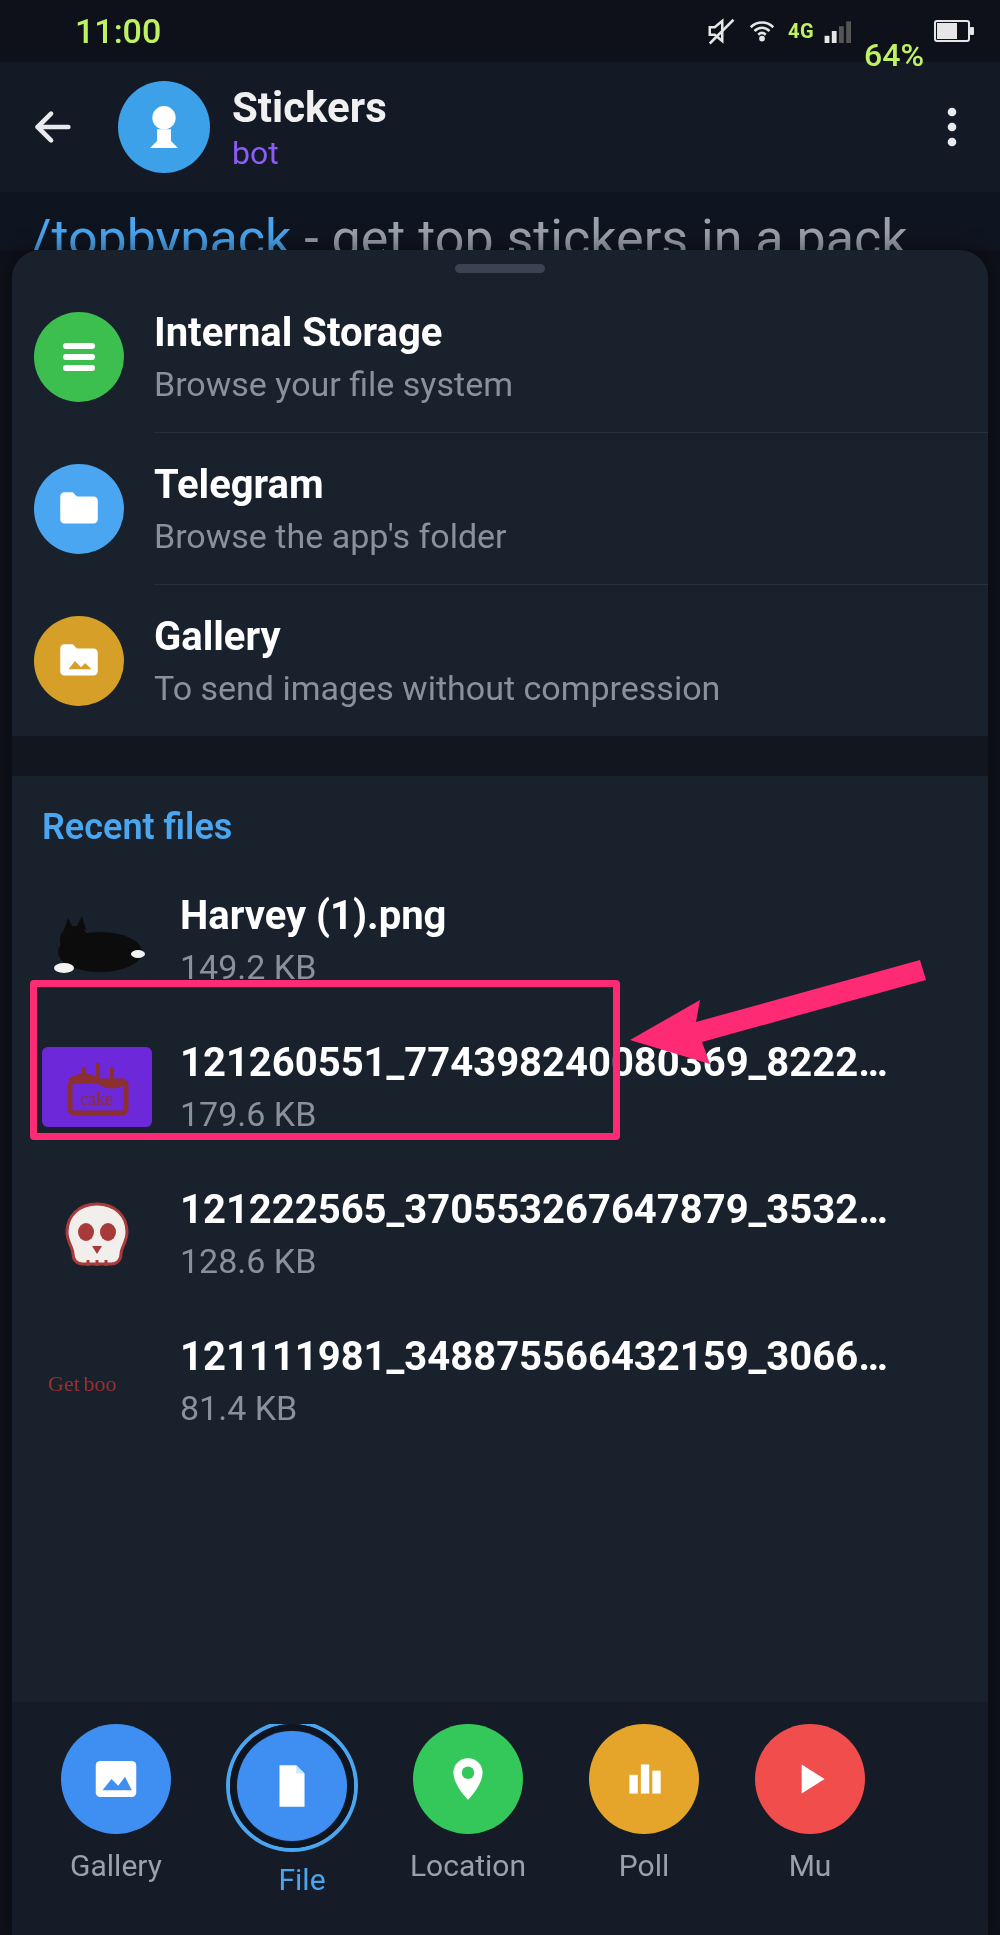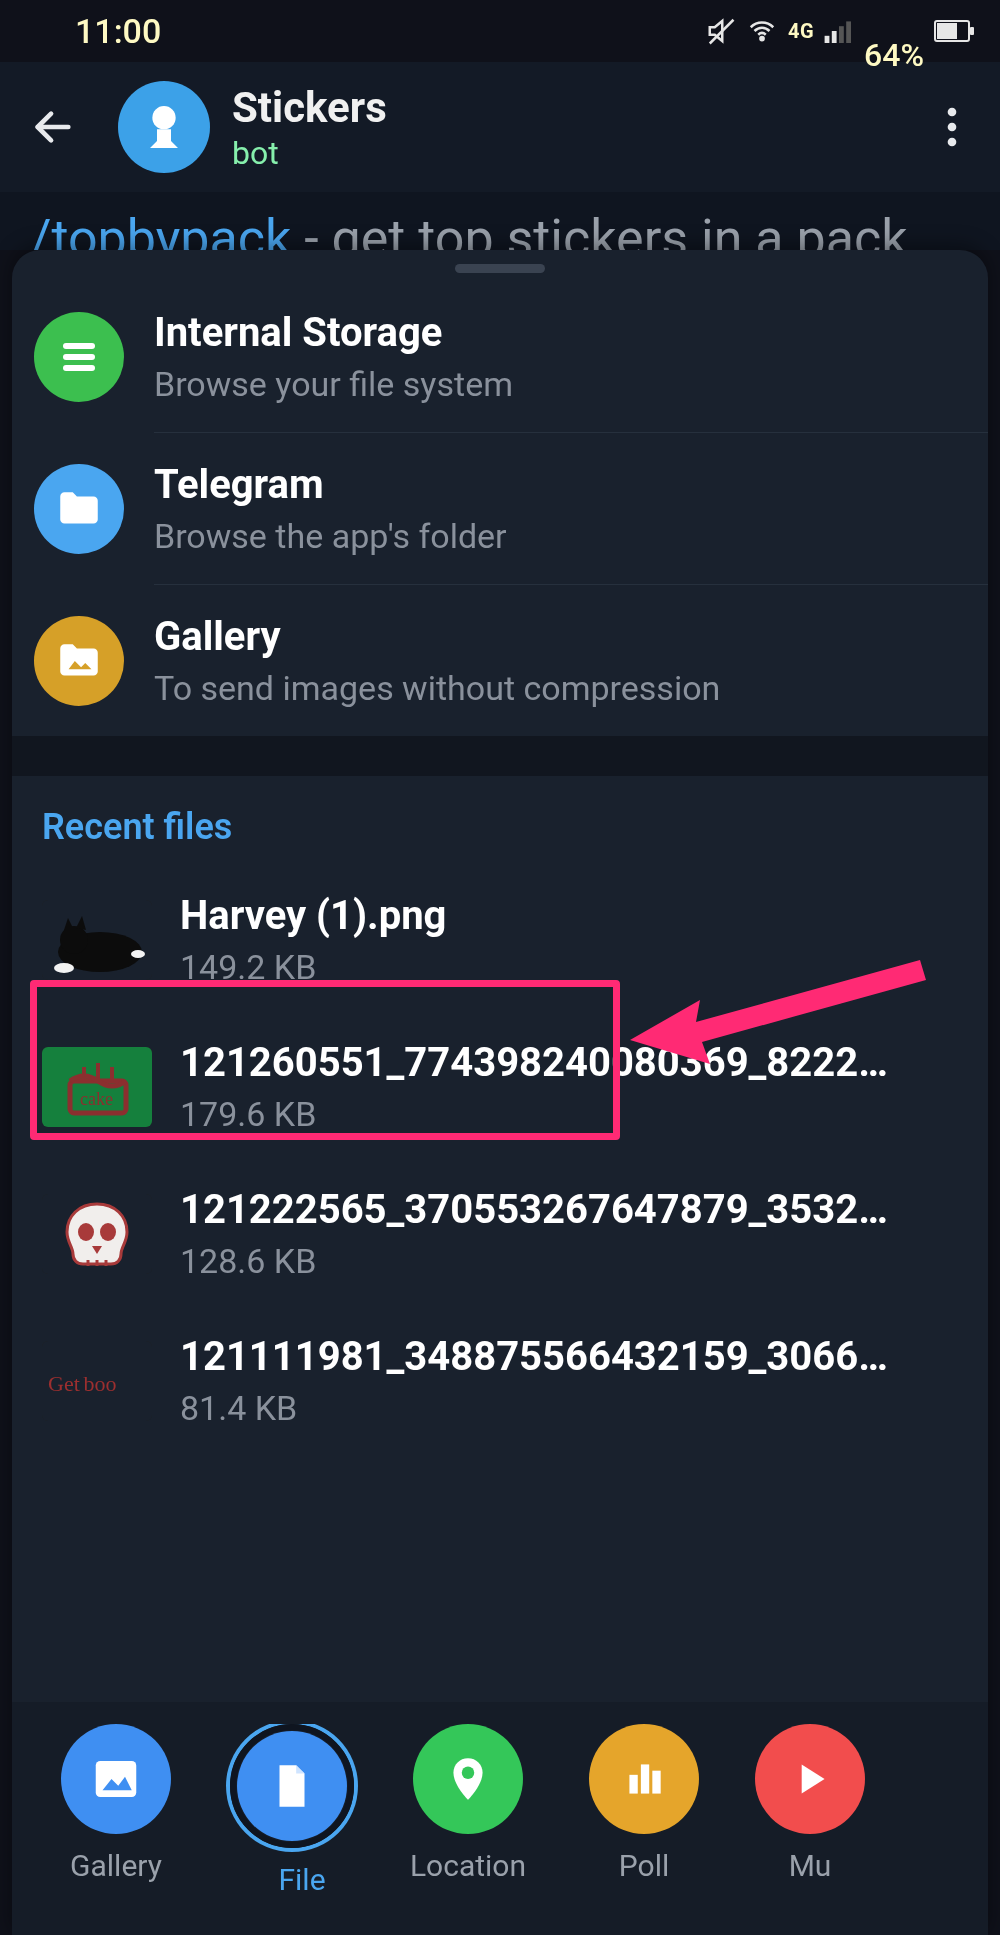--- a/index.html
+++ b/index.html
@@ -19,21 +19,21 @@
 
   
   .status-bar {
     height: 62px;
     display: flex;
     align-items: center;
     justify-content: space-between;
     padding: 0 30px 0 75px;
     font-size: 34px;
     font-weight: 500;
-    color: #fef9c3;
+    color: #bef264;
   }
   .status-right { display:flex; align-items:center; gap:10px; }
   .status-right .ico { display:inline-flex; align-items:center; }
   .battery {
     display:inline-flex; align-items:center; gap:4px;
   }
   .battery-shell {
     width:36px; height:22px; border:2px solid #e6e6e6; border-radius:3px; position:relative;
   }
   .battery-shell::after{ content:""; position:absolute; right:-6px; top:5px; width:4px; height:8px; background:#e6e6e6; border-radius:1px;}
@@ -49,21 +49,21 @@
   }
   .back-btn{
     width:70px; height:100%; display:flex; align-items:center; justify-content:center; color:#e8eaed;
   }
   .avatar{
     width:92px; height:92px; border-radius:50%; background:#3ca1e8;
     display:flex; align-items:center; justify-content:center; margin:0 22px 0 30px;
   }
   .header-titles{ flex:1; display:flex; flex-direction:column; }
   .header-title{ font-size:42px; font-weight:700; color:#f0f0f0; }
-  .header-sub{ font-size:32px; color:#86efac; margin-top:2px;}
+  .header-sub{ font-size:32px; color:#8b5cf6; margin-top:2px;}
   .more-btn{ width:60px; display:flex; align-items:center; justify-content:center; color:#e8eaed;}
 
   
   .peek-cmd{
     padding: 16px 30px 0 30px;
     font-size:52px;
     color:#9aa1ab;
     white-space:nowrap;
     overflow:hidden;
     background:#0f1520;
@@ -164,21 +164,21 @@
   .att-label{ font-size:30px; color:#9aa1ab; }
   .att-label.active{ color:#4aa6f0;margin-left:20px; }
   .att-ring{
     width:124px;height:124px;border-radius:50%;
     border:6px solid #0f1520;
     box-shadow:0 0 0 4px #4aa6f0;
     display:flex;align-items:center;justify-content:center;
   }
 
   .thumb-cat{position:relative;width:100%;height:100%;background:#19212d;}
-  .thumb-cake{position:relative;width:100%;height:100%;background:#15803d;}
+  .thumb-cake{position:relative;width:100%;height:100%;background:#6d28d9;}
   .thumb-skull{position:relative;width:100%;height:100%;background:#19212d;}
   .thumb-text{position:relative;width:100%;height:100%;background:#19212d;}
 </style>
 </head>
 <body>
 
 <div class="screen">
 
   <div class="status-bar">
     <span>11:00</span>

